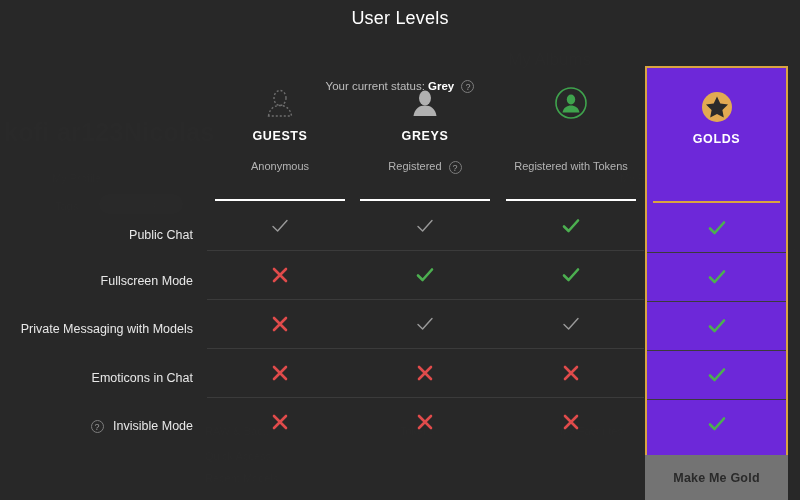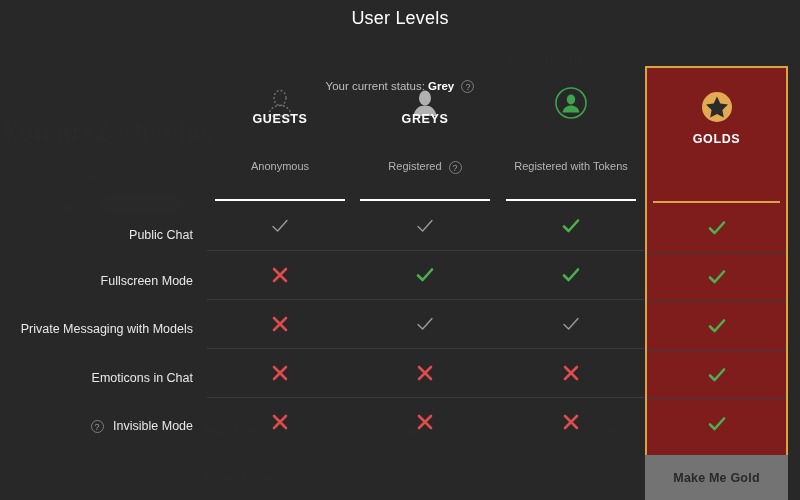--- a/index.html
+++ b/index.html
@@ -92,38 +92,38 @@
     width: 146px;
     height: 434px;
   }
   #col-guests { left: 207px; }
   #col-greys  { left: 352px; }
   #col-greens { left: 498px; }
   #col-golds  { left: 645px; width: 143px; }
 
   #col-golds {
     border: 2px solid #d9a441;
-    background: #7f1d1d;
+    background: #6d28d9;
   }
 
   .col-head {
     position: relative;
     height: 135px;
     text-align: center;
   }
 
   .col-icon {
     position: absolute; left: 50%; top: 20px;
     transform: translateX(-50%);
     width: 34px; height: 34px;
   }
   #col-golds .col-icon { top: 22px; }
 
   .col-name {
-    position: absolute; left: 0; top: 46px; width: 100%;
+    position: absolute; left: 0; top: 63px; width: 100%;
     font-size: 12.5px; font-weight: bold; color: #ffffff;
     letter-spacing: .6px;
   }
   #col-golds .col-name { top: 64px; }
 
   .col-desc {
     position: absolute; left: 4px; top: 92px; width: calc(100% - 8px);
     font-size: 11px; color: #b4b4b4; line-height: 16px;
   }
   #col-golds .col-desc { top: 85px; }

